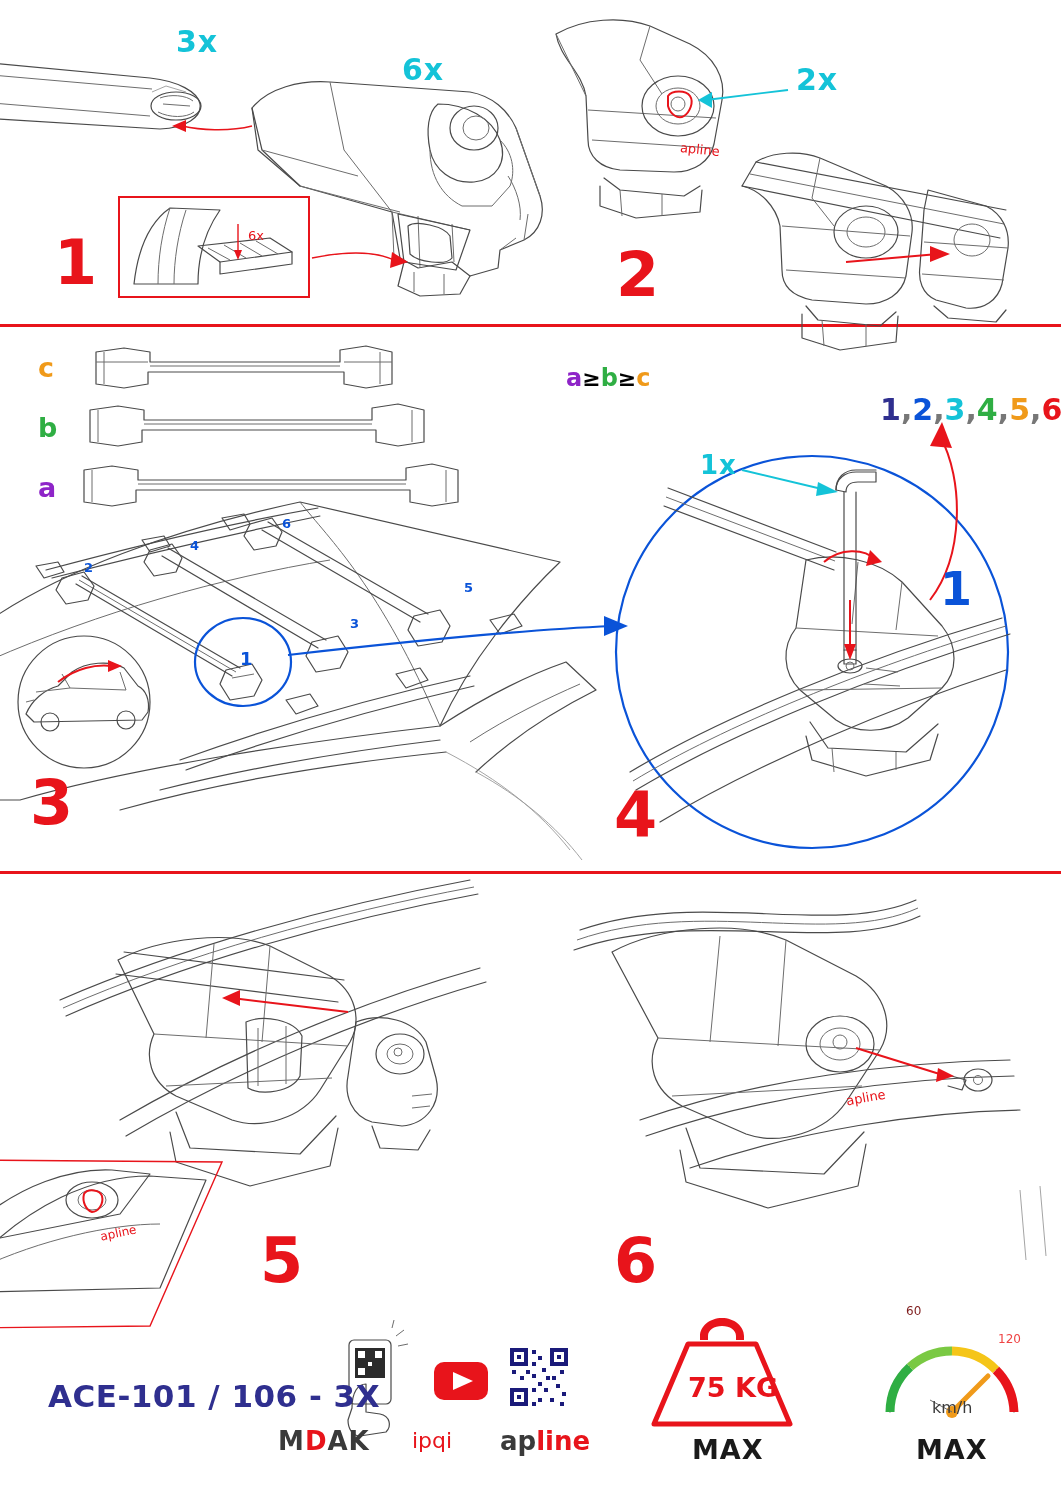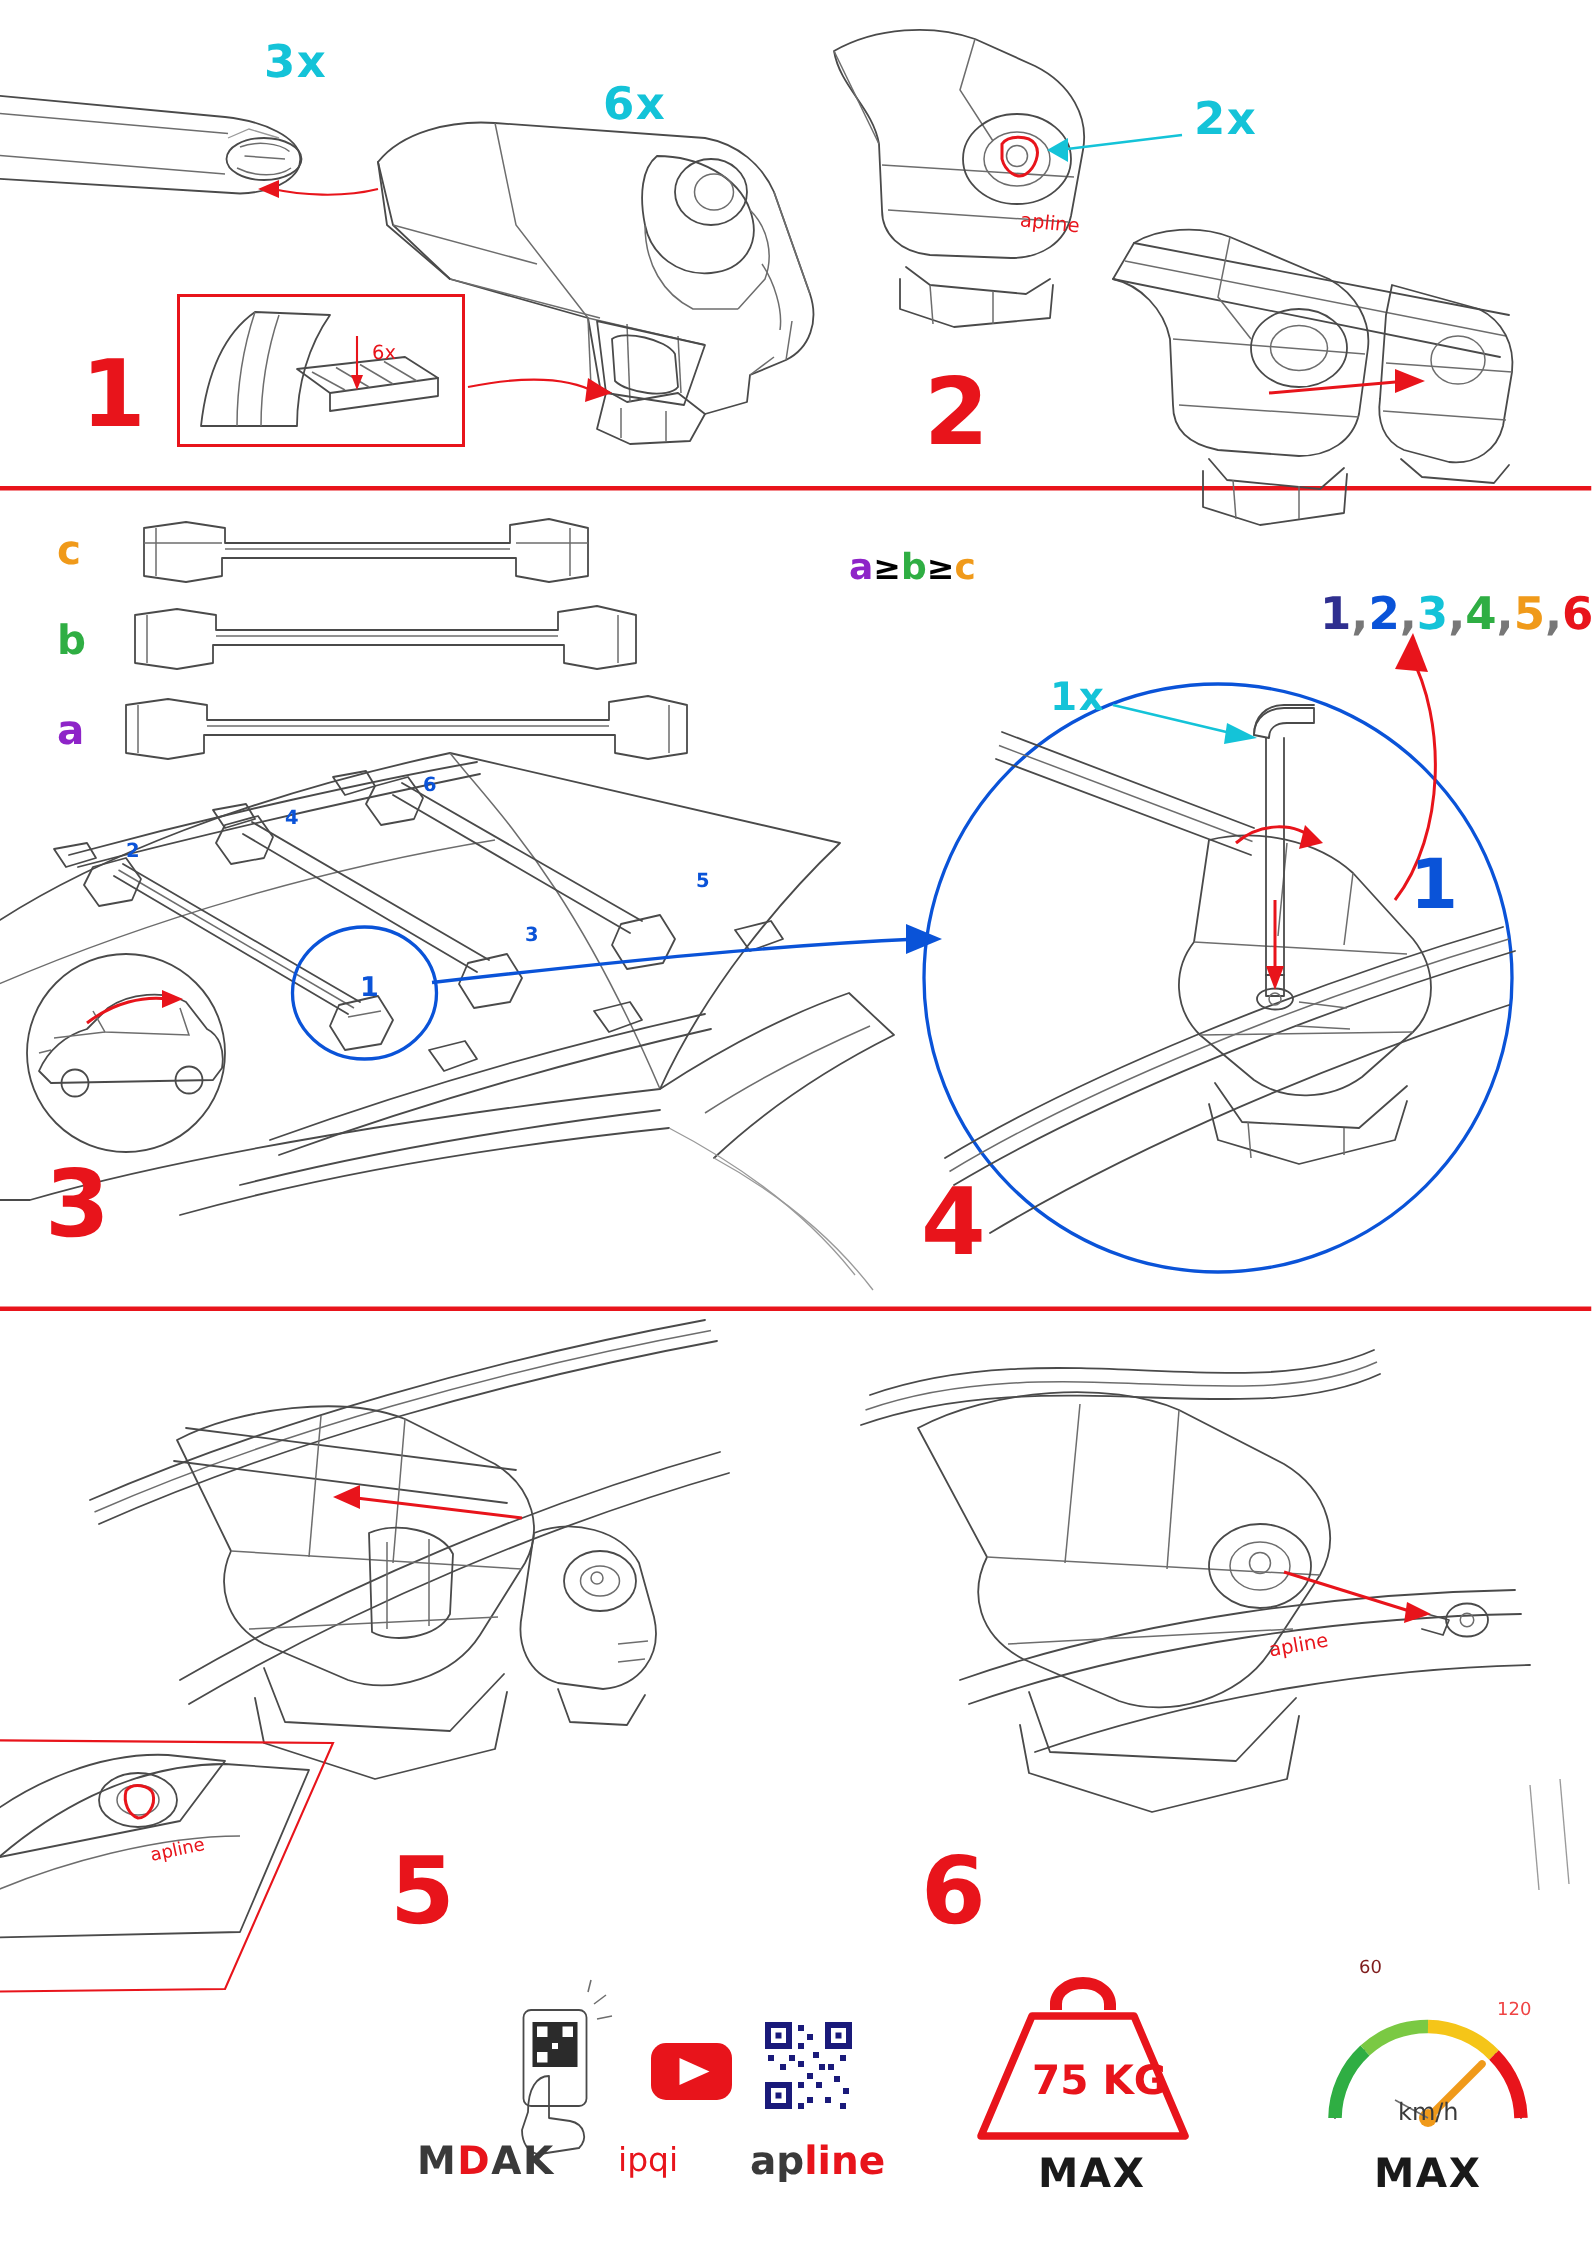--- a/index.html
+++ b/index.html
@@ -518,20 +518,21 @@
   <div class="minilbl" style="left:282px;top:516px;">6</div>
   <div class="minilbl" style="left:350px;top:616px;">3</div>
   <div class="minilbl" style="left:464px;top:580px;">5</div>
   <div class="minilbl" style="left:240px;top:648px;font-size:18px;">1</div>
   <div class="bignum-blue" style="left:940px;top:562px;">1</div>
 
   <div style="position:absolute;left:680px;top:142px;font-size:13px;color:#e8141b;font-family:'DejaVu Sans',sans-serif;transform:rotate(6deg);">apline</div>
   <div style="position:absolute;left:100px;top:1226px;font-size:12px;color:#e8141b;font-family:'DejaVu Sans',sans-serif;transform:rotate(-12deg);">apline</div>
   <div style="position:absolute;left:846px;top:1090px;font-size:13px;color:#e8141b;font-family:'DejaVu Sans',sans-serif;transform:rotate(-10deg);">apline</div>
 
+  <div class="brand-code" style="left:48px;top:1378px;">ACE-101 / 106 - 3X</div>
   <div class="brand-mdak" style="left:278px;top:1426px;">
     M<span class="a">D</span>AK
   </div>
   <div class="brand-ipqi" style="left:412px;top:1428px;">ipqi</div>
   <div class="brand-apline" style="left:500px;top:1426px;">
     <span>ap</span><span class="l">line</span>
   </div>
 
   <div class="kgtext" style="left:688px;top:1372px;">75 KG</div>
   <div class="maxlabel" style="left:692px;top:1434px;">MAX</div>

